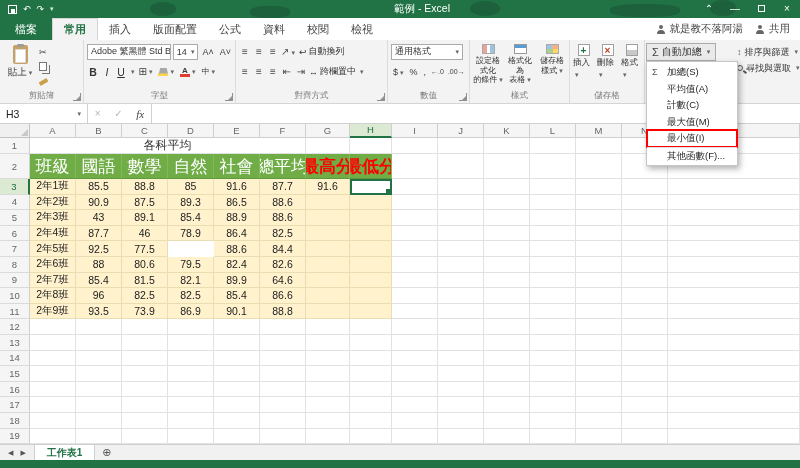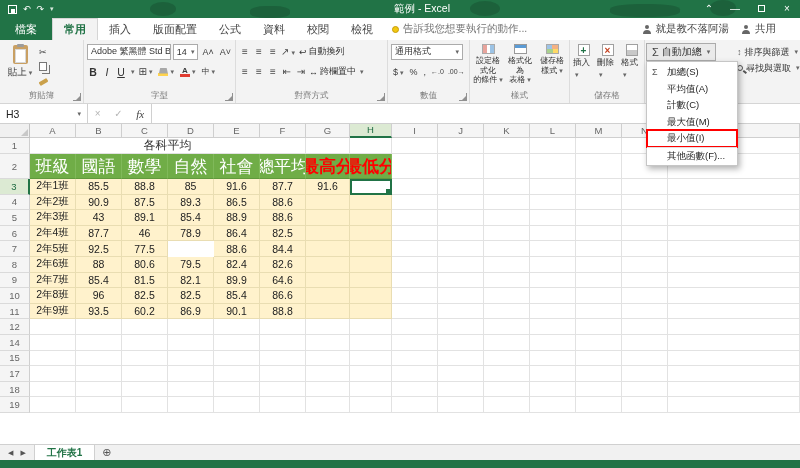--- a/index.html
+++ b/index.html
@@ -26,21 +26,21 @@
   .win-controls { margin-left:auto; display:flex; z-index:2; }
   .win-btn { width:26px; text-align:center; font-size:10px; line-height:18px; color:#fff; }
   .ic-restore { display:inline-block; width:7px; height:7px; border:1px solid #fff; margin-top:5px; }
   
   .tabrow { height:22px; background:#fff; display:flex; align-items:stretch; }
   .file-tab { background:#217346; color:#fff; padding:0 15px; font-size:11px; display:flex; align-items:center; }
   .tab { padding:0 11px; font-size:11px; color:#444; display:flex; align-items:center; white-space:nowrap; }
   .tab.active { color:#217346; background:#f3f3f3; border:1px solid #d5d5d5; border-bottom:none; font-weight:bold; }
   .tellme { display:flex; align-items:center; gap:4px; font-size:10.5px; color:#777; margin-left:8px; white-space:nowrap; }
   .ic-bulb { width:7px; height:7px; border-radius:50%; background:#f2c811; border:1px solid #c79c08; }
-  .account { margin-left:auto; display:flex; align-items:center; gap:12px; padding-right:24px; font-size:10.5px; color:#444; white-space:nowrap; }
+  .account { margin-left:auto; display:flex; align-items:center; gap:12px; padding-right:10px; font-size:10.5px; color:#444; white-space:nowrap; }
   .ic-person { position:relative; width:10px; height:9px; display:inline-block; }
   .ic-person::before { content:''; position:absolute; top:0; left:3px; width:4px; height:4px; border-radius:50%; background:#666; }
   .ic-person::after { content:''; position:absolute; bottom:0; left:1px; width:8px; height:4px; border-radius:4px 4px 0 0; background:#666; }
   .share-wrap { display:flex; align-items:center; gap:4px; }
   
   .ribbon { height:64px; background:#f3f3f3; border-bottom:1px solid #d5d5d5; display:flex; position:relative; }
   .group { position:relative; border-right:1px solid #dcdcdc; padding:3px 2px 12px 3px; flex:none; }
   .group-label { position:absolute; bottom:1px; left:0; right:0; text-align:center; font-size:8.5px; color:#7b7b7b; }
   .launcher { position:absolute; right:2px; bottom:2px; width:8px; height:8px; border-right:1px solid #909090; border-bottom:1px solid #909090; }
   .launcher::after { content:''; position:absolute; right:0; bottom:0; width:0; height:0; border-style:solid; border-width:0 0 4px 4px; border-color:transparent transparent #909090 transparent; }
@@ -167,24 +167,20 @@
 
   <div class="tabrow">
     <div class="file-tab">檔案</div>
     <div class="tab active">常用</div>
     <div class="tab">插入</div>
     <div class="tab">版面配置</div>
     <div class="tab">公式</div>
     <div class="tab">資料</div>
     <div class="tab">校閱</div>
     <div class="tab">檢視</div>
-    <div class="tellme">
-      <span class="ic-bulb"></span>
-      <span>告訴我您想要執行的動作...</span>
-    </div>
     <div class="account">
       <span style="display:flex;align-items:center;gap:4px;">
         <span class="ic-person"></span>
         <span>就是教不落阿湯</span>
       </span>
       <span class="share-wrap">
         <span class="ic-person"></span>
         <span>共用</span>
       </span>
     </div>
@@ -568,21 +564,21 @@
         <div class="g-cell" style="width: 46px;"></div>
         <div class="g-cell" style="width: 46px;"></div>
         <div class="g-cell" style="width: 46px;"></div>
         <div class="g-cell" style="width: 46px;"></div>
         <div class="g-cell" style="width: 132px;"></div>
       </div>
       <div class="g-row" style="height: 15.6px;">
         <div class="g-rh">11</div>
         <div class="g-cell g-data" style="width: 46px;">2年9班</div>
         <div class="g-cell g-data" style="width: 46px;">93.5</div>
-        <div class="g-cell g-data" style="width: 46px;">60.2</div>
+        <div class="g-cell g-data" style="width: 46px;">73.9</div>
         <div class="g-cell g-data" style="width: 46px;">86.9</div>
         <div class="g-cell g-data" style="width: 46px;">90.1</div>
         <div class="g-cell g-data" style="width: 46px;">88.8</div>
         <div class="g-cell g-data" style="width: 44px;"></div>
         <div class="g-cell g-data" style="width: 42px;"></div>
         <div class="g-cell" style="width: 46px;"></div>
         <div class="g-cell" style="width: 46px;"></div>
         <div class="g-cell" style="width: 46px;"></div>
         <div class="g-cell" style="width: 46px;"></div>
         <div class="g-cell" style="width: 46px;"></div>
@@ -601,39 +597,75 @@
         <div class="g-cell" style="width: 42px;"></div>
         <div class="g-cell" style="width: 46px;"></div>
         <div class="g-cell" style="width: 46px;"></div>
         <div class="g-cell" style="width: 46px;"></div>
         <div class="g-cell" style="width: 46px;"></div>
         <div class="g-cell" style="width: 46px;"></div>
         <div class="g-cell" style="width: 46px;"></div>
         <div class="g-cell" style="width: 132px;"></div>
       </div>
       <div class="g-row" style="height: 15.6px;">
+        <div class="g-rh">13</div>
+        <div class="g-cell" style="width: 46px;"></div>
+        <div class="g-cell" style="width: 46px;"></div>
+        <div class="g-cell" style="width: 46px;"></div>
+        <div class="g-cell" style="width: 46px;"></div>
+        <div class="g-cell" style="width: 46px;"></div>
+        <div class="g-cell" style="width: 46px;"></div>
+        <div class="g-cell" style="width: 44px;"></div>
+        <div class="g-cell" style="width: 42px;"></div>
+        <div class="g-cell" style="width: 46px;"></div>
+        <div class="g-cell" style="width: 46px;"></div>
+        <div class="g-cell" style="width: 46px;"></div>
+        <div class="g-cell" style="width: 46px;"></div>
+        <div class="g-cell" style="width: 46px;"></div>
+        <div class="g-cell" style="width: 46px;"></div>
+        <div class="g-cell" style="width: 132px;"></div>
+      </div>
+      <div class="g-row" style="height: 15.6px;">
         <div class="g-rh">14</div>
         <div class="g-cell" style="width: 46px;"></div>
         <div class="g-cell" style="width: 46px;"></div>
         <div class="g-cell" style="width: 46px;"></div>
         <div class="g-cell" style="width: 46px;"></div>
         <div class="g-cell" style="width: 46px;"></div>
         <div class="g-cell" style="width: 46px;"></div>
         <div class="g-cell" style="width: 44px;"></div>
         <div class="g-cell" style="width: 42px;"></div>
         <div class="g-cell" style="width: 46px;"></div>
         <div class="g-cell" style="width: 46px;"></div>
         <div class="g-cell" style="width: 46px;"></div>
         <div class="g-cell" style="width: 46px;"></div>
         <div class="g-cell" style="width: 46px;"></div>
         <div class="g-cell" style="width: 46px;"></div>
         <div class="g-cell" style="width: 132px;"></div>
       </div>
       <div class="g-row" style="height: 15.6px;">
         <div class="g-rh">15</div>
+        <div class="g-cell" style="width: 46px;"></div>
+        <div class="g-cell" style="width: 46px;"></div>
+        <div class="g-cell" style="width: 46px;"></div>
+        <div class="g-cell" style="width: 46px;"></div>
+        <div class="g-cell" style="width: 46px;"></div>
+        <div class="g-cell" style="width: 46px;"></div>
+        <div class="g-cell" style="width: 44px;"></div>
+        <div class="g-cell" style="width: 42px;"></div>
+        <div class="g-cell" style="width: 46px;"></div>
+        <div class="g-cell" style="width: 46px;"></div>
+        <div class="g-cell" style="width: 46px;"></div>
+        <div class="g-cell" style="width: 46px;"></div>
+        <div class="g-cell" style="width: 46px;"></div>
+        <div class="g-cell" style="width: 46px;"></div>
+        <div class="g-cell" style="width: 132px;"></div>
+      </div>
+      <div class="g-row" style="height: 15.6px;">
+        <div class="g-rh">16</div>
         <div class="g-cell" style="width: 46px;"></div>
         <div class="g-cell" style="width: 46px;"></div>
         <div class="g-cell" style="width: 46px;"></div>
         <div class="g-cell" style="width: 46px;"></div>
         <div class="g-cell" style="width: 46px;"></div>
         <div class="g-cell" style="width: 46px;"></div>
         <div class="g-cell" style="width: 44px;"></div>
         <div class="g-cell" style="width: 42px;"></div>
         <div class="g-cell" style="width: 46px;"></div>
         <div class="g-cell" style="width: 46px;"></div>

